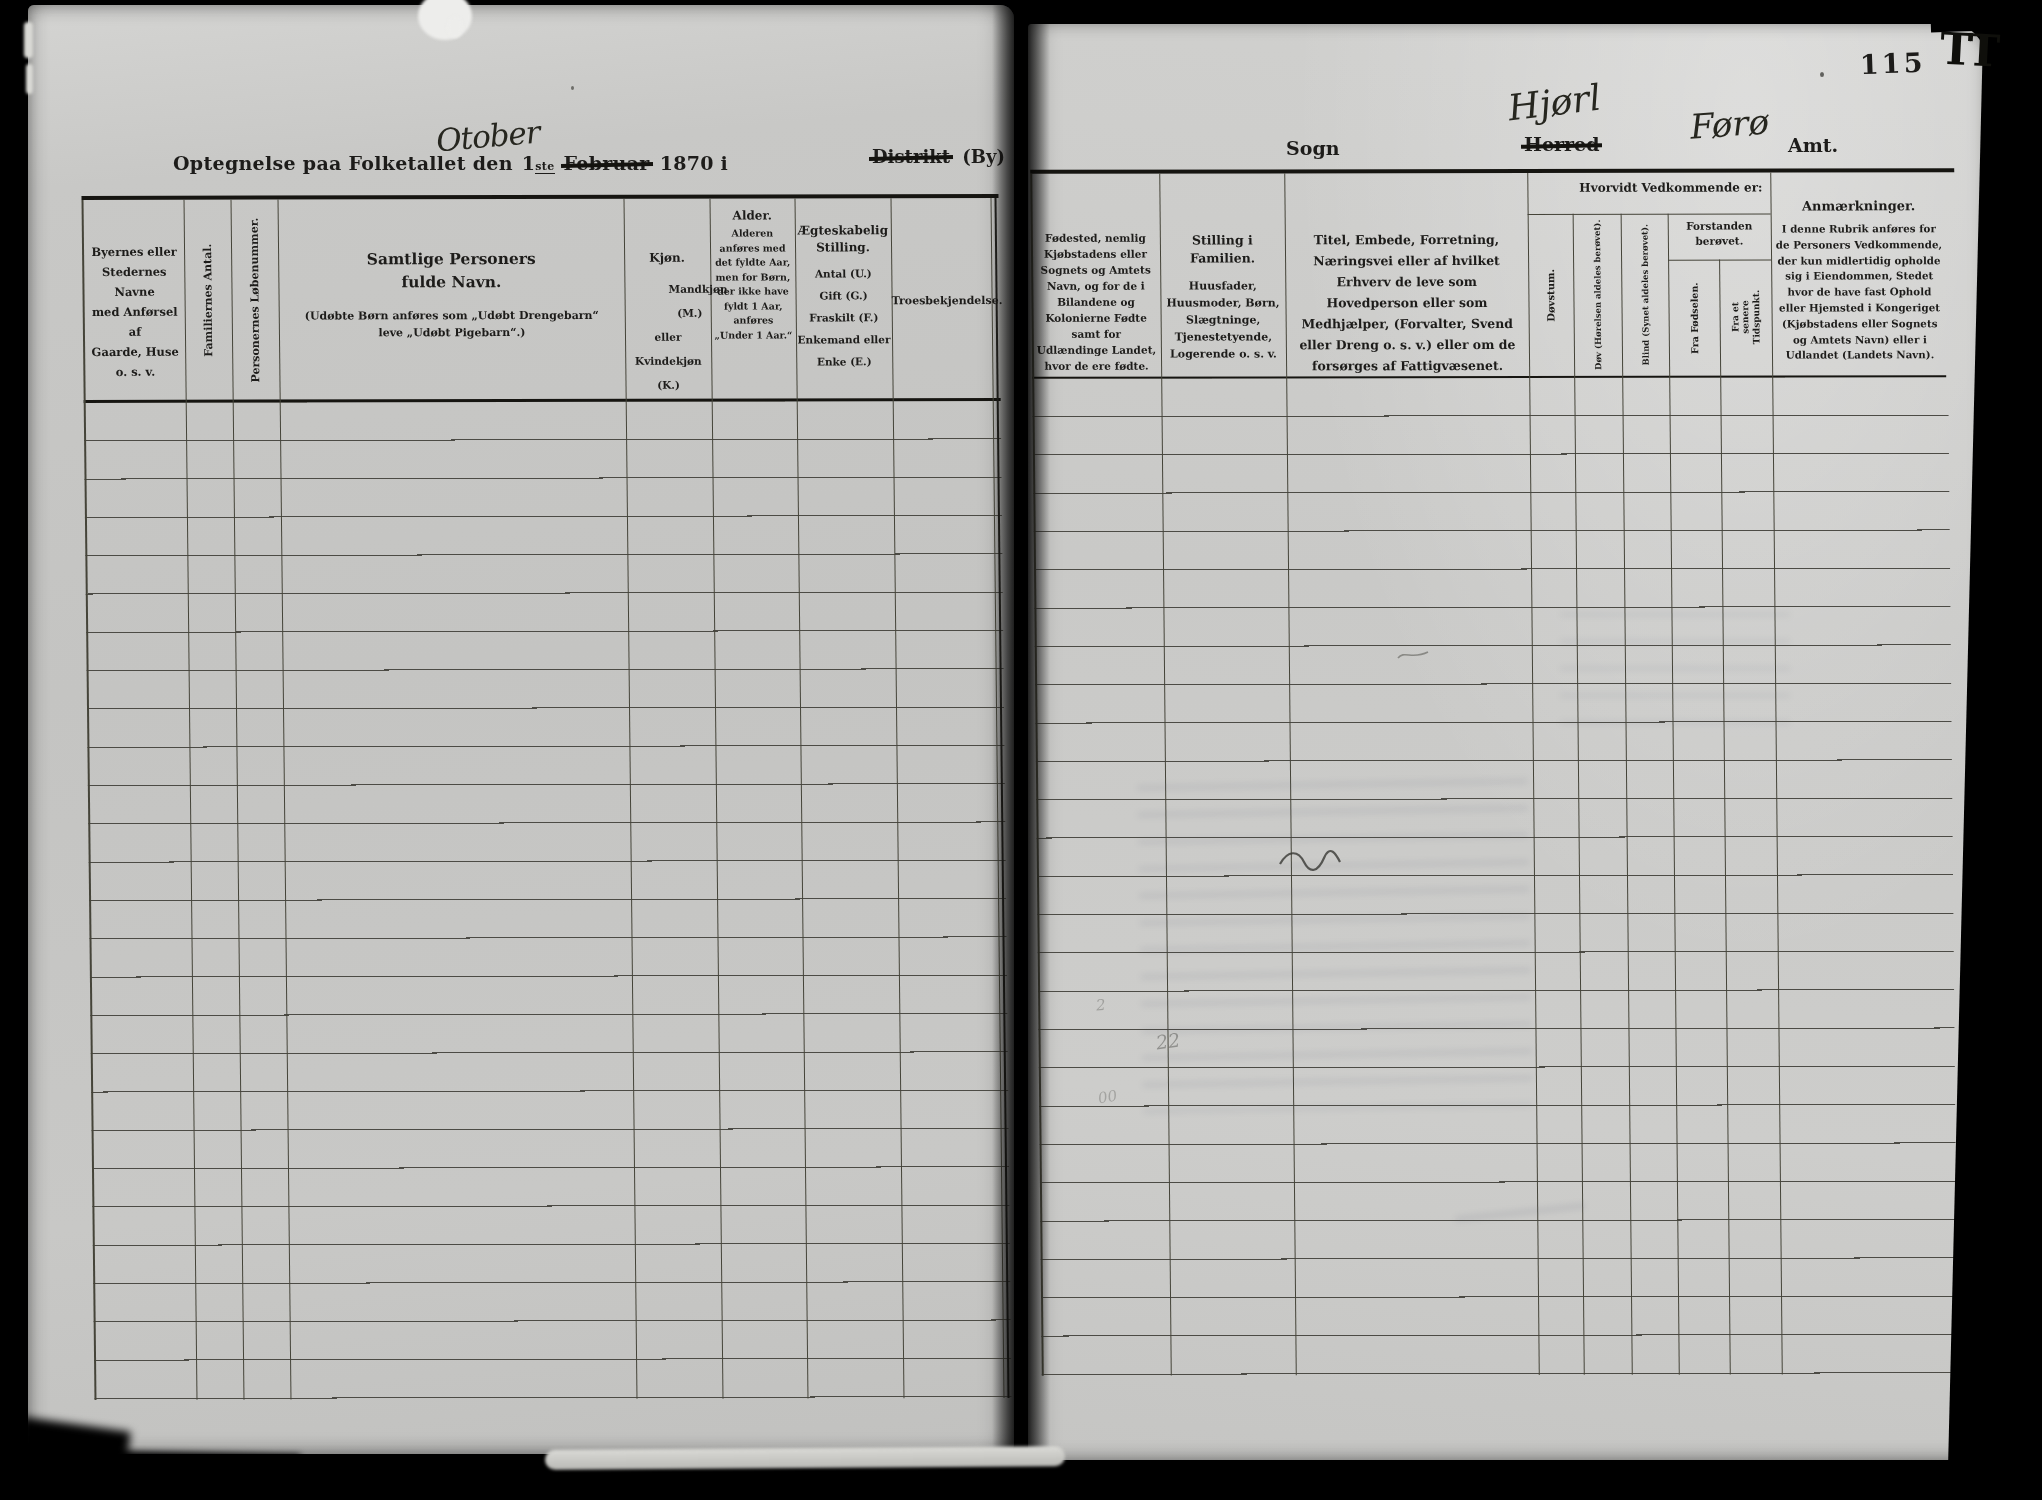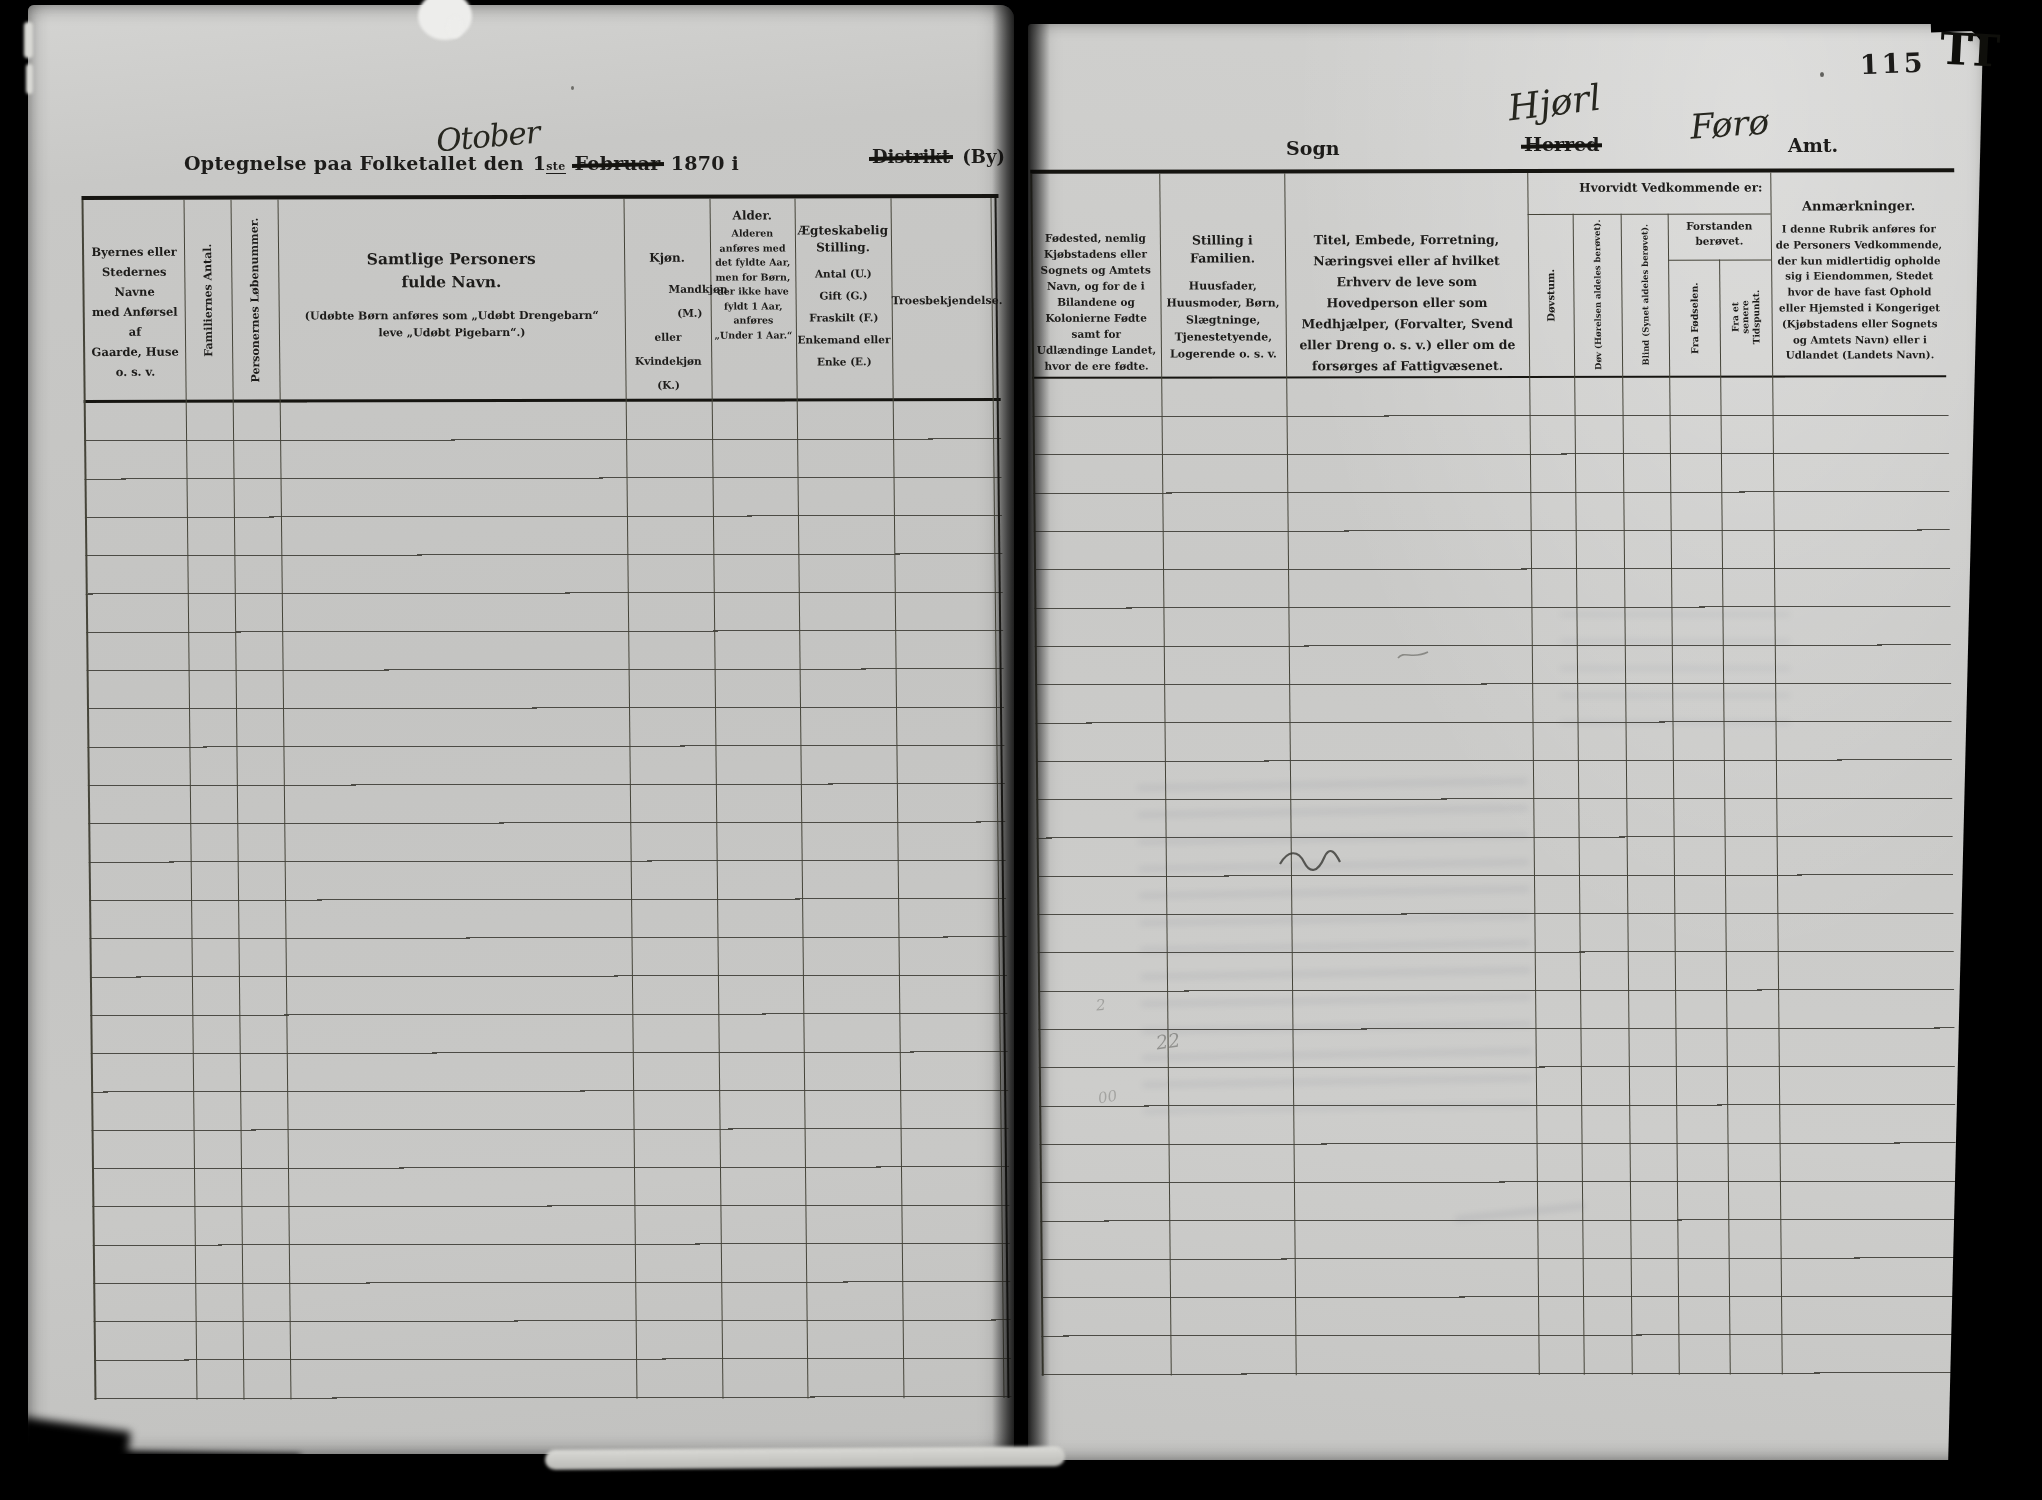--- a/index.html
+++ b/index.html
@@ -61,21 +61,21 @@
   .speck{position:absolute;background:#2e2e2a;border-radius:50%;}
   .whiteart{position:absolute;background:#ededeb;filter:blur(1.5px);}
   .blackart{position:absolute;background:#000;}
 </style>
 </head>
 <body>
 
 <div id="paper-left" class="paper"></div>
 <div id="paper-right" class="paper"></div>
 
-<div class="abs fr" style="left:184px;top:152px;font-size:19px;letter-spacing:.3px;z-index:2;display:flex;align-items:baseline;white-space:nowrap;">
+<div class="abs fr" style="left:173px;top:152px;font-size:19px;letter-spacing:.3px;z-index:2;display:flex;align-items:baseline;white-space:nowrap;">
   <span>Optegnelse paa Folketallet den</span>
   <span style="margin-left:9px;">1</span>
     <sup class="ord">ste</sup>
   <span class="struckline" style="margin-left:9px;">Februar</span>
   <span style="margin-left:10px;">1870 i</span>
 </div>
 <div class="hand" style="left:436px;top:118px;font-size:31px;transform:rotate(-5deg);letter-spacing:-1px;z-index:2;">Otober</div>
 
 <div class="abs fr" style="left:872px;top:146px;font-size:18px;z-index:2;white-space:nowrap;">
   <span class="struckline">Distrikt</span>

